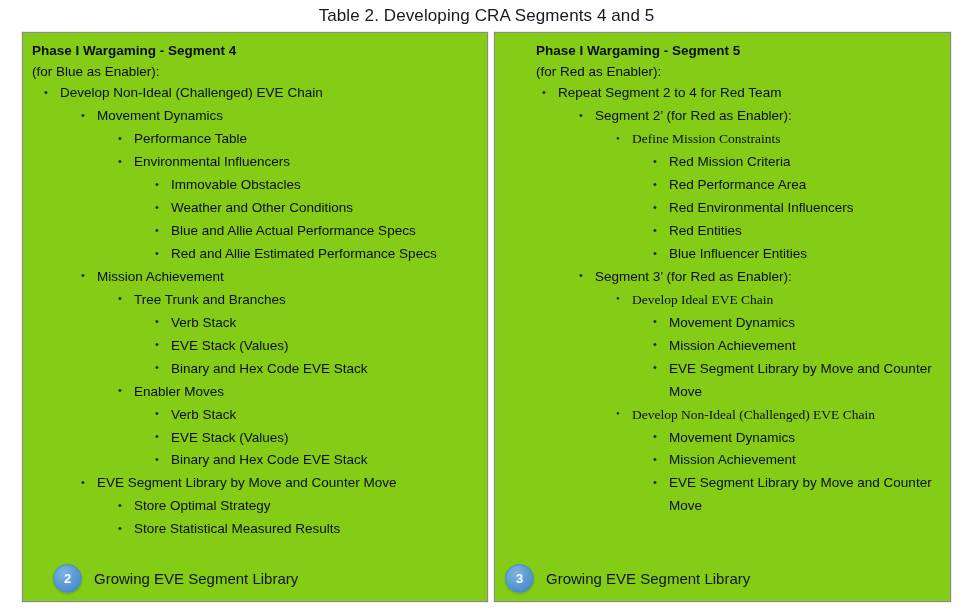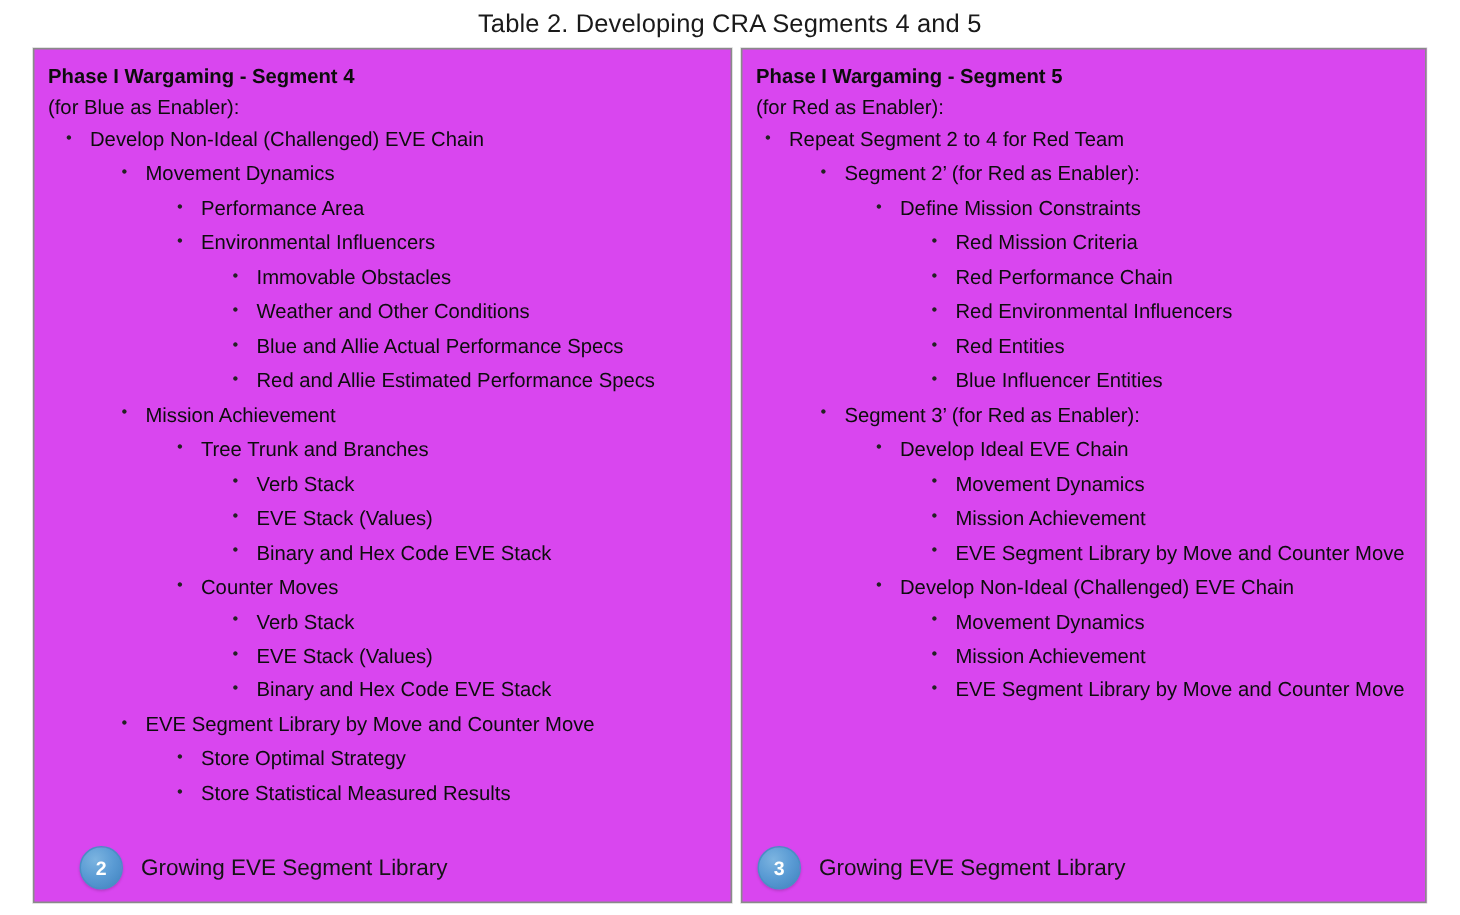--- a/index.html
+++ b/index.html
@@ -36,27 +36,27 @@
     left: 22px;
     width: 929px;
     height: 570px;
     display: flex;
     gap: 6px;
     align-items: stretch;
   }
   .cell {
     position: relative;
     box-sizing: border-box;
-    background: #d946ef;
+    background: #84cc16;
     border: 1px solid #8a8a8a;
     box-shadow: 0 0 0 0.5px #d8d8d8;
     overflow: hidden;
   }
   .cell-left { width: 466px; }
-  .cell-right { width: 457px; }
+  .cell-right { width: 457px; padding-left: 32px; }
   .cell-inner {
     padding: 8px 6px 0 9px;
   }
   .heading {
     font-size: 13.5px;
     font-weight: bold;
     color: #0d0d0d;
     line-height: 1.52;
     white-space: nowrap;
   }
@@ -89,21 +89,21 @@
     color: #222222;
   }
   
   li.lvl1 { margin-left: 10px; }
   li.lvl2 { margin-left: 47px; }
   li.lvl3 { margin-left: 84px; }
   li.lvl4 { margin-left: 121px; }
 
   .cell-right li.lvl1 { margin-left: 4px; }
   .cell-right li.lvl2 { margin-left: 41px; }
-  .cell-right li.lvl3 { margin-left: 78px; }
+  .cell-right li.lvl3 { margin-left: 78px; font-family: Liberation Serif, serif; }
   .cell-right li.lvl4 { margin-left: 115px; }
 
   .footer-row {
     position: absolute;
     left: 0;
     bottom: 8px;
     width: 100%;
     display: flex;
     align-items: center;
     box-sizing: border-box;
@@ -141,32 +141,32 @@
 
   <div class="table-wrap">
 
     <div class="cell cell-left">
       <div class="cell-inner">
         <div class="heading">Phase I Wargaming - Segment 4</div>
         <div class="subheading">(for Blue as Enabler):</div>
         <ul class="bullets" id="list-left">
             <li class="lvl1">Develop Non-Ideal (Challenged) EVE Chain</li>
             <li class="lvl2">Movement Dynamics</li>
-            <li class="lvl3">Performance Area</li>
+            <li class="lvl3">Performance Table</li>
             <li class="lvl3">Environmental Influencers</li>
             <li class="lvl4">Immovable Obstacles</li>
             <li class="lvl4">Weather and Other Conditions</li>
             <li class="lvl4">Blue and Allie Actual Performance Specs</li>
             <li class="lvl4">Red and Allie Estimated Performance Specs</li>
             <li class="lvl2">Mission Achievement</li>
             <li class="lvl3">Tree Trunk and Branches</li>
             <li class="lvl4">Verb Stack</li>
             <li class="lvl4">EVE Stack (Values)</li>
             <li class="lvl4">Binary and Hex Code EVE Stack</li>
-            <li class="lvl3">Counter Moves</li>
+            <li class="lvl3">Enabler Moves</li>
             <li class="lvl4">Verb Stack</li>
             <li class="lvl4">EVE Stack (Values)</li>
             <li class="lvl4">Binary and Hex Code EVE Stack</li>
             <li class="lvl2">EVE Segment Library by Move and Counter Move</li>
             <li class="lvl3">Store Optimal Strategy</li>
             <li class="lvl3">Store Statistical Measured Results</li>
           </ul>
       </div>
       <div class="footer-row footer-left">
         <div class="badge">2</div>
@@ -176,21 +176,21 @@
 
     <div class="cell cell-right">
       <div class="cell-inner">
         <div class="heading">Phase I Wargaming - Segment 5</div>
         <div class="subheading">(for Red as Enabler):</div>
         <ul class="bullets" id="list-right">
             <li class="lvl1">Repeat Segment 2 to 4 for Red Team</li>
             <li class="lvl2">Segment 2’ (for Red as Enabler):</li>
             <li class="lvl3">Define Mission Constraints</li>
             <li class="lvl4">Red Mission Criteria</li>
-            <li class="lvl4">Red Performance Chain</li>
+            <li class="lvl4">Red Performance Area</li>
             <li class="lvl4">Red Environmental Influencers</li>
             <li class="lvl4">Red Entities</li>
             <li class="lvl4">Blue Influencer Entities</li>
             <li class="lvl2">Segment 3’ (for Red as Enabler):</li>
             <li class="lvl3">Develop Ideal EVE Chain</li>
             <li class="lvl4">Movement Dynamics</li>
             <li class="lvl4">Mission Achievement</li>
             <li class="lvl4">EVE Segment Library by Move and Counter Move</li>
             <li class="lvl3">Develop Non-Ideal (Challenged) EVE Chain</li>
             <li class="lvl4">Movement Dynamics</li>

